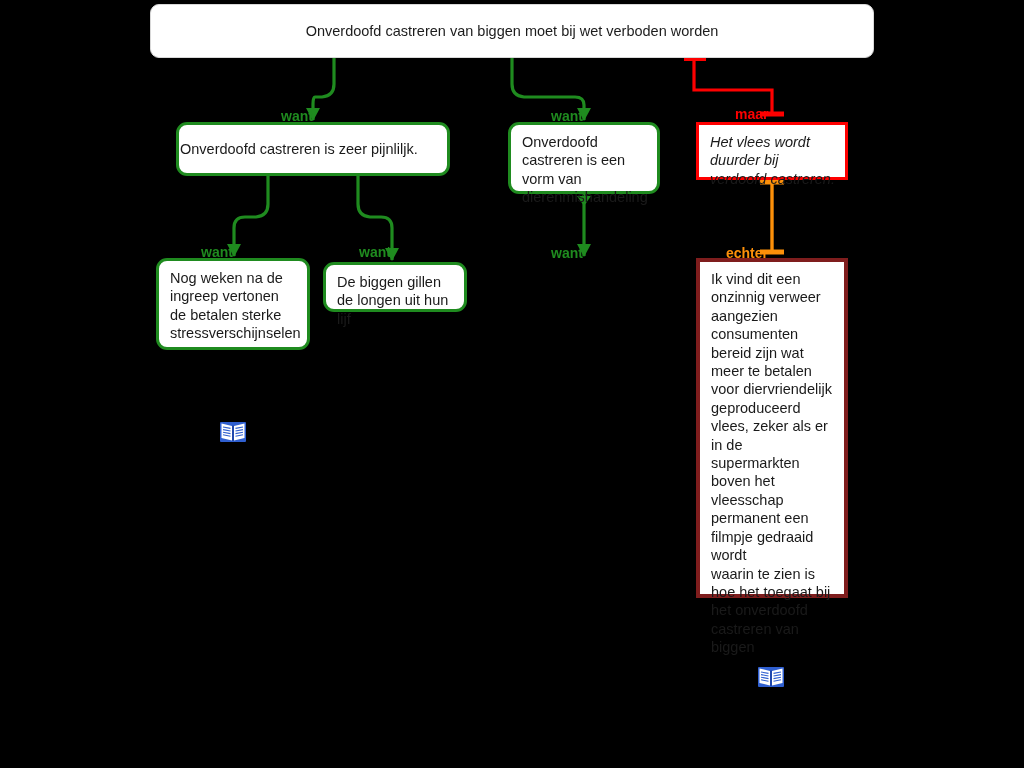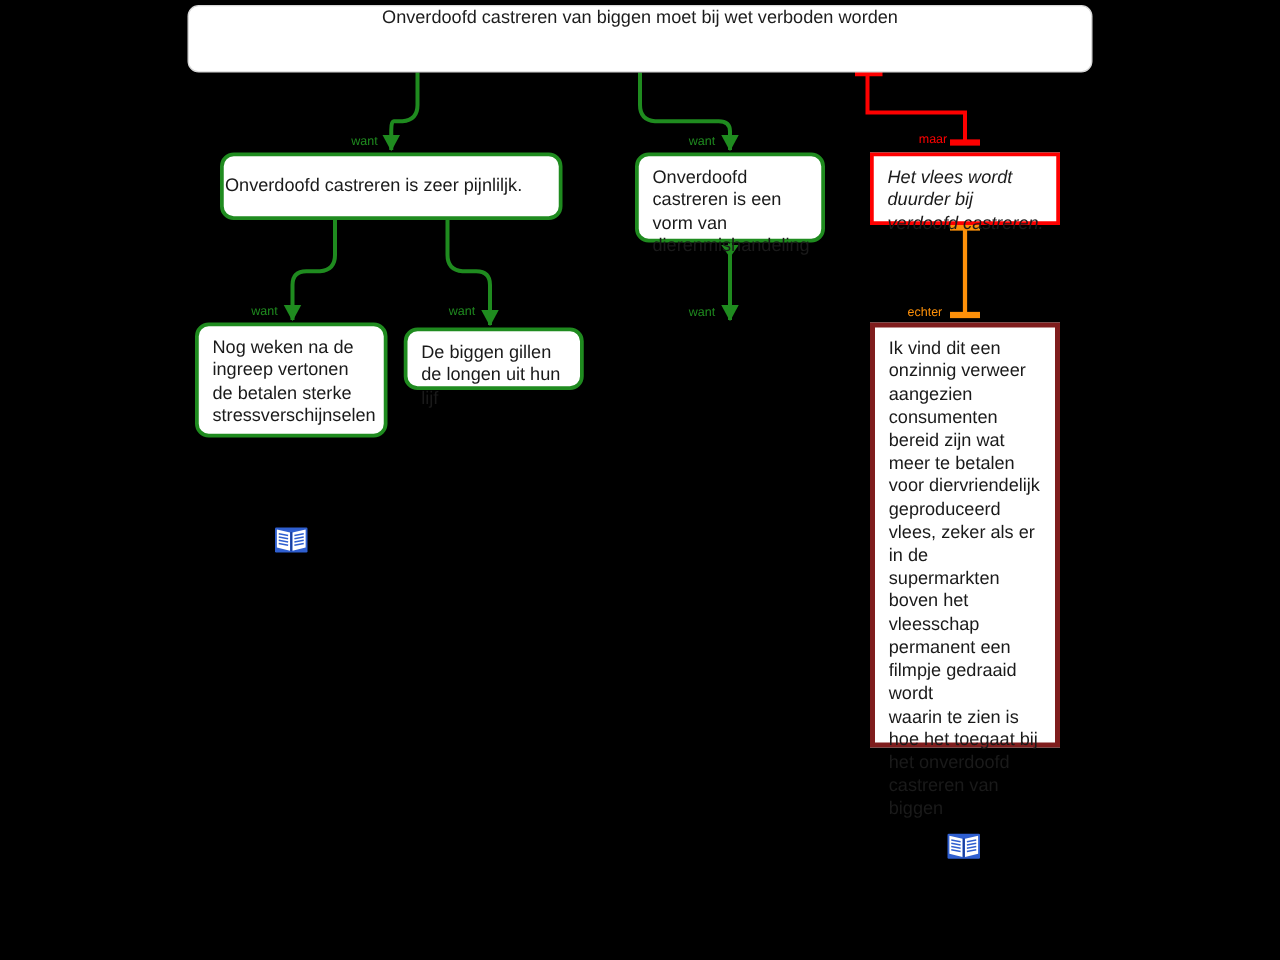--- a/index.html
+++ b/index.html
@@ -46,20 +46,21 @@
 
   
   #node-thesis {
     left: 150px;
     top: 4px;
     width: 724px;
     height: 54px;
     border: 1px solid #d8d8d8;
     border-radius: 9px;
     display: flex;
+    align-items: center;
     justify-content: center;
   }
   #node-thesis .node-text {
     font-size: 14.5px;
     line-height: 18px;
     color: #1c1c1c;
     text-align: center;
   }
 
   
@@ -115,22 +116,22 @@
   }
   #node-verweer {
     left: 696px; top: 258px;
     width: 152px; height: 340px;
   }
   #node-verweer .node-text { line-height: 18.4px; }
 
   
   .link-label {
     position: absolute;
-    font-size: 10px;
-    font-weight: normal;
+    font-size: 14px;
+    font-weight: bold;
     letter-spacing: 0px;
     z-index: 2;
     white-space: nowrap;
   }
   .link-label.want   { color: #1f8b1f; }
   .link-label.maar   { color: #fe0000; }
   .link-label.echter { color: #fd9009; }
 
   
   .book-icon {

